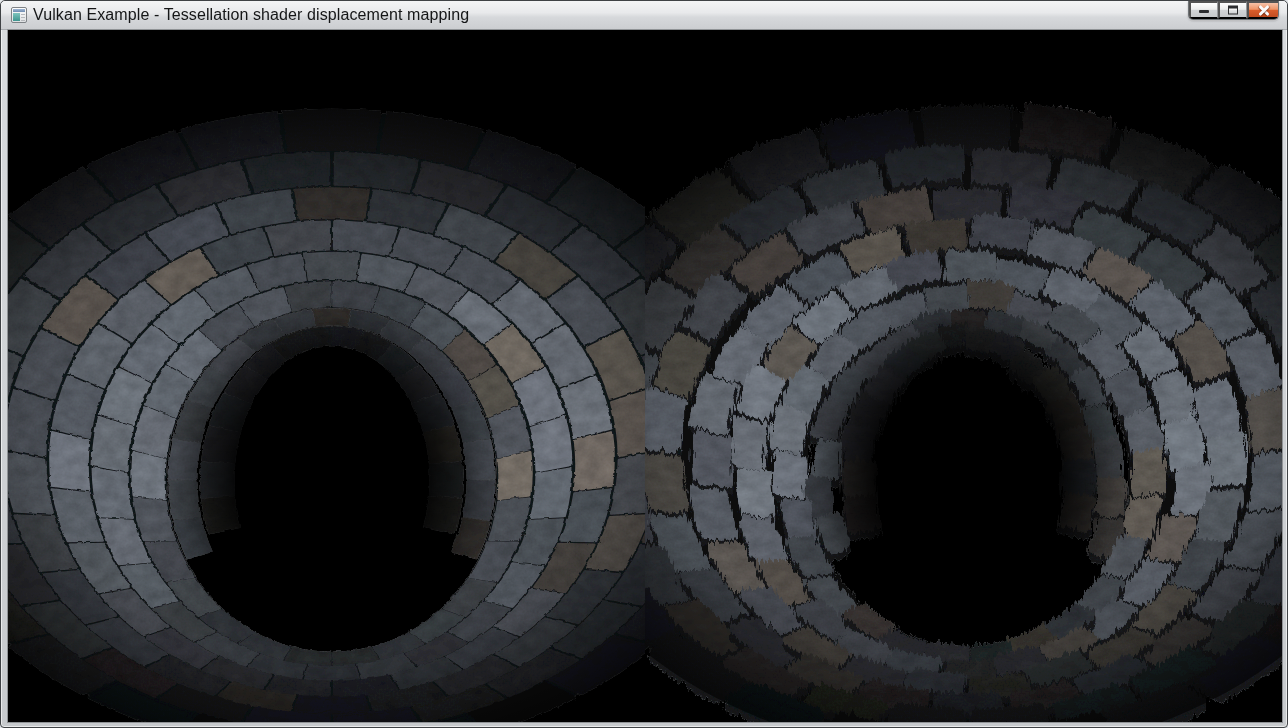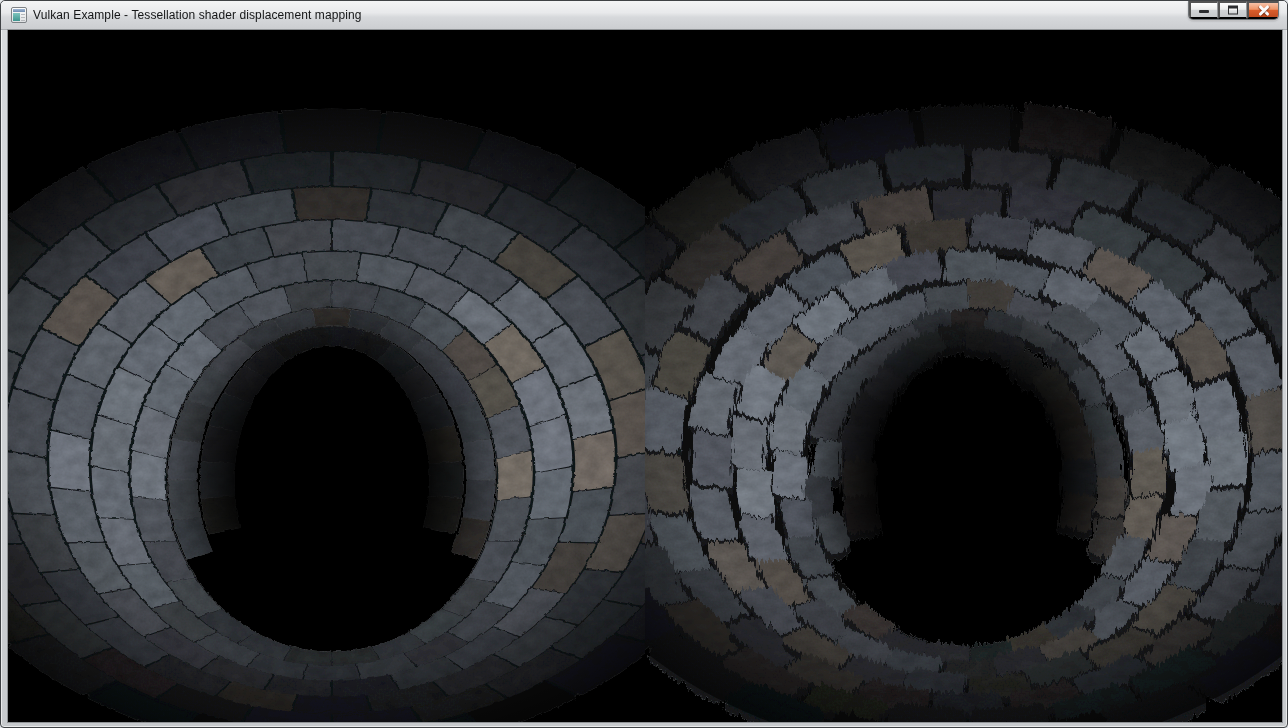--- a/index.html
+++ b/index.html
@@ -20,21 +20,21 @@
     border-bottom:1px solid #a9acb0;
     border-radius:4px 4px 0 0;
   }
   .app-icon{position:relative;width:16px;height:16px;margin:0 6px 0 10px;
     background:linear-gradient(#fdfdfd,#dfe1e3);
     border:1px solid #7e8286;border-radius:2px;}
   .app-icon .bar{position:absolute;left:1px;right:1px;top:1px;height:3px;background:linear-gradient(#9fb6d4,#6f8cb0);}
   .app-icon .pane{position:absolute;left:1px;top:5px;width:7px;height:8px;background:linear-gradient(#7fc4bd,#3e958f);}
   .app-icon .l1,.app-icon .l2,.app-icon .l3{position:absolute;left:9px;width:4px;height:1px;background:#b6b9bd;}
   .app-icon .l1{top:6px}.app-icon .l2{top:9px}.app-icon .l3{top:12px}
-  .title-text{font-size:12px;color:#151617;white-space:nowrap;letter-spacing:.1px;}
+  .title-text{font-size:16px;color:#151617;white-space:nowrap;letter-spacing:.1px;}
   .win-controls{
     position:absolute;top:0;right:8px;display:flex;
     border:1px solid #6f7376;border-top:none;
     border-radius:0 0 5px 5px;overflow:hidden;
     box-shadow:0 1px 2px rgba(0,0,0,.25), 0 1px 0 rgba(255,255,255,.55);
     height:19px;
   }
   .ctl{position:relative;width:29px;height:100%;border-right:1px solid #97999c;
     background:linear-gradient(#ffffff 0%,#eceded 45%,#d2d4d6 52%,#c6c8ca 100%);
     padding:0;cursor:default;}

